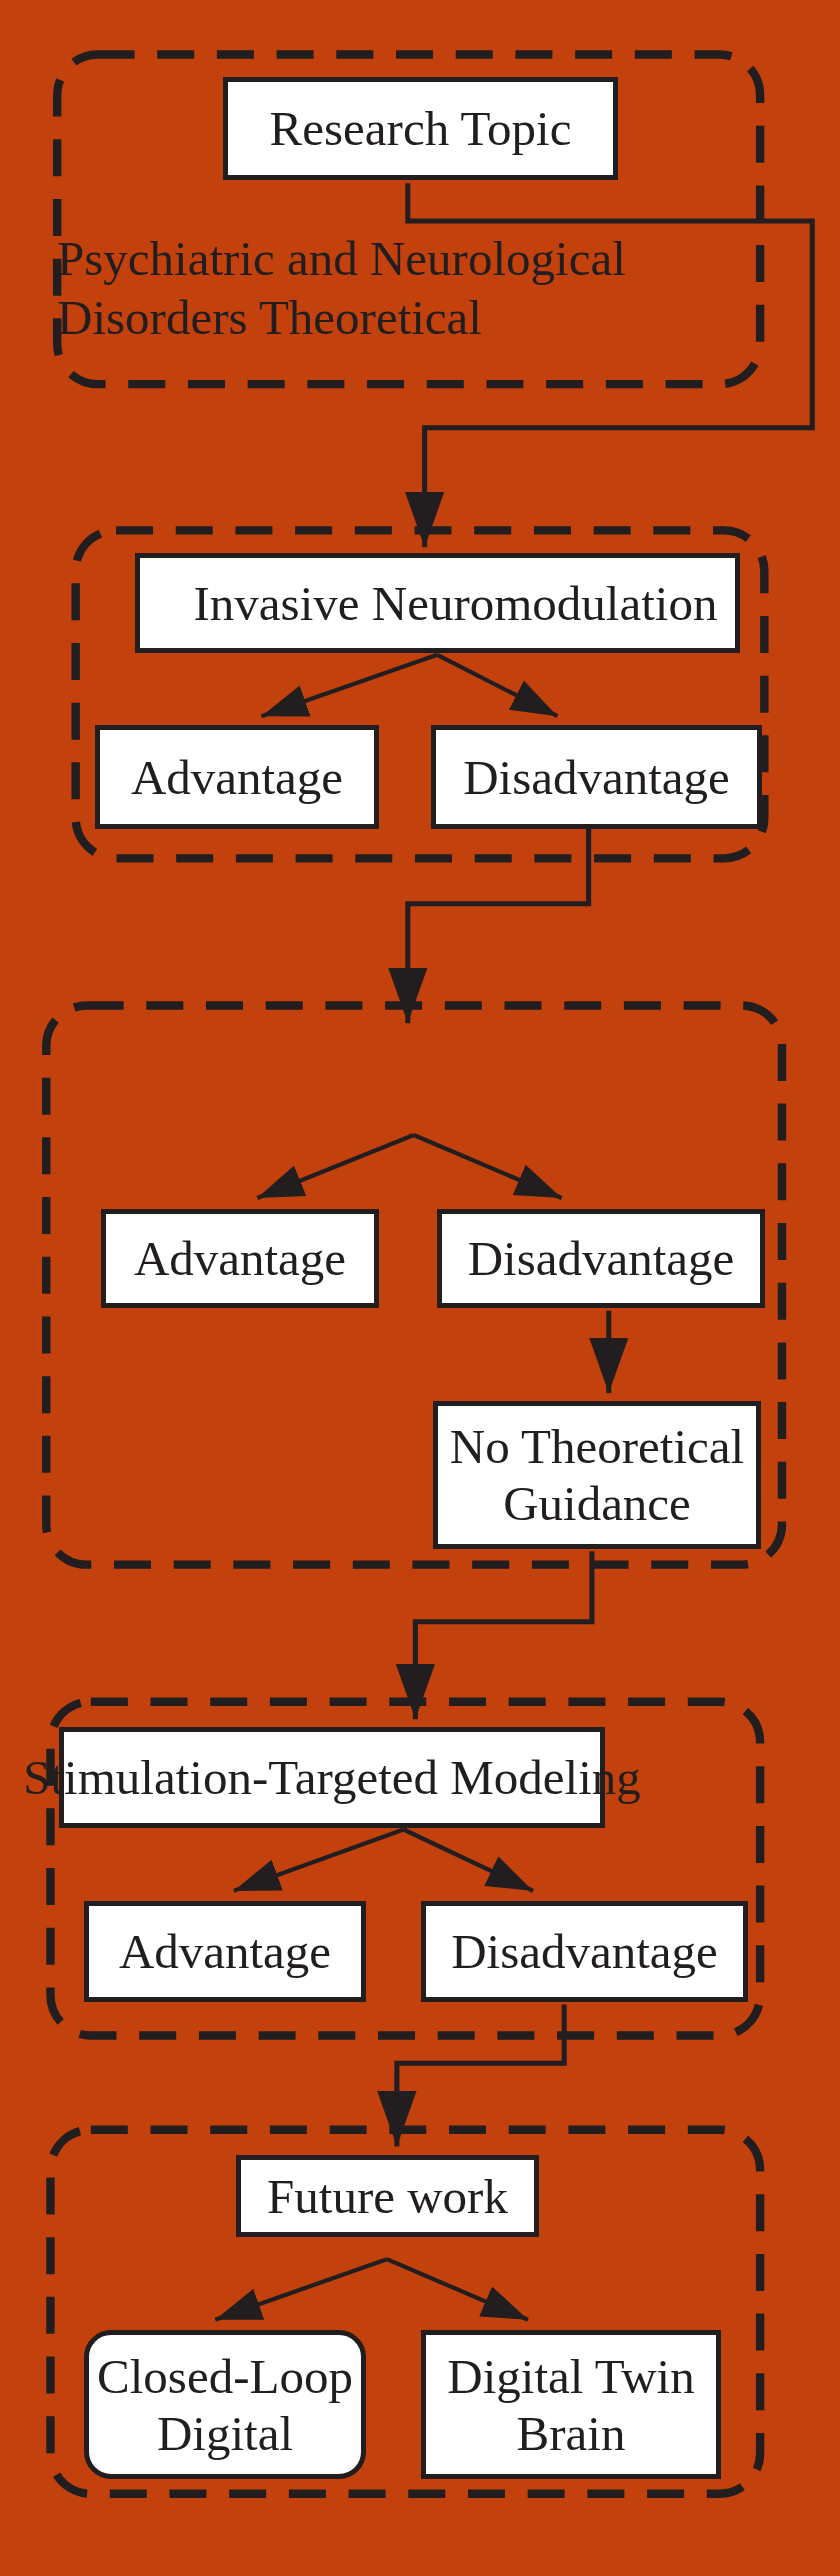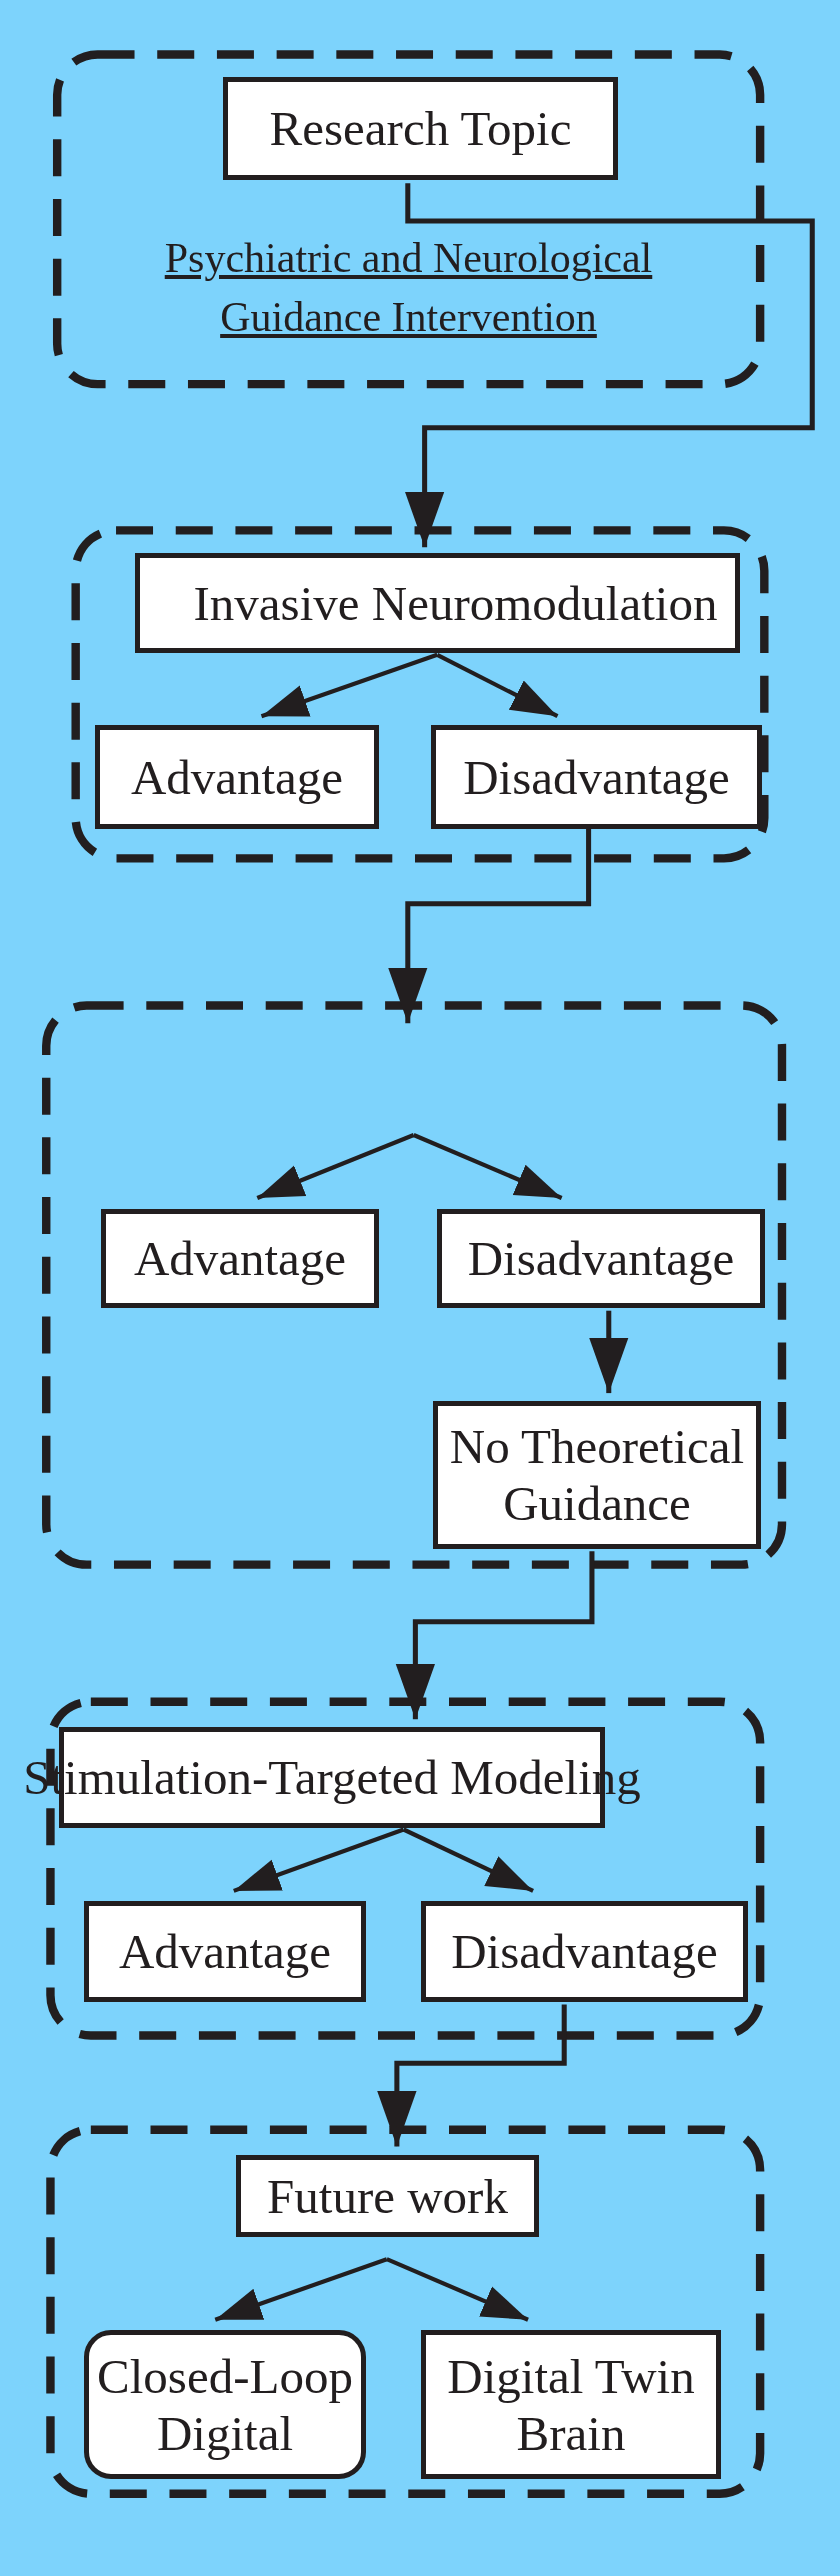--- a/index.html
+++ b/index.html
@@ -4,21 +4,21 @@
 <style>
   html, body {
     margin: 0;
     padding: 0;
     background: #ffffff;
   }
   #figure {
     position: relative;
     width: 840px;
     height: 2576px;
-    background: #7dd3fc;
+    background: #c2410c;
     font-family: "Liberation Serif", "DejaVu Serif", serif;
     color: #221e1f;
     overflow: hidden;
   }
   #wires {
     position: absolute;
     left: 0;
     top: 0;
     width: 840px;
     height: 2576px;
@@ -34,26 +34,25 @@
     align-items: center;
     justify-content: center;
     text-align: center;
     font-size: 49px;
     line-height: 57px;
     z-index: 1;
     white-space: nowrap;
   }
   .caption {
     position: absolute;
-    text-align: center;
-    font-size: 42px;
+    text-align: left;
+    font-size: 49px;
     line-height: 59px;
     z-index: 1;
     white-space: nowrap;
-    text-decoration: underline;
   }
   
   .b-research  { left: 223px; top: 77px;   width: 395px; height: 103px; }
   .b-invasive  { left: 135px; top: 553px;  width: 605px; height: 100px; padding-left: 36px; }
   .b-adv2      { left: 95px; top: 725px;  width: 284px; height: 104px; }
   .b-dis2      { left: 431px; top: 725px;  width: 331px; height: 104px; }
   .b-noninv    { left: 63px;  top: 1031px; width: 702px; height: 103px; }
   .b-adv3      { left: 101px; top: 1209px; width: 278px; height: 99px; }
   .b-dis3      { left: 437px; top: 1209px; width: 328px; height: 99px; }
   .b-notheo    { left: 433px; top: 1401px; width: 328px; height: 148px; }
@@ -97,21 +96,21 @@
     <path d="M480 2175 L634 2248" fill="none" stroke="#221e1f" stroke-width="5" marker-end="url(#ah)"></path>
     <path d="M460 2686 L256 2758" fill="none" stroke="#221e1f" stroke-width="5" marker-end="url(#ah)"></path>
     <path d="M460 2686 L628 2758" fill="none" stroke="#221e1f" stroke-width="5" marker-end="url(#ah)"></path>
   </svg>
 
   <div class="box b-research">
     <span>Research Topic</span>
   </div>
   <div class="caption cap-research">
     <div>Psychiatric and Neurological</div>
-    <div>Guidance Intervention</div>
+    <div>Disorders Theoretical</div>
   </div>
 
   <div class="box b-invasive">
     <span>Invasive Neuromodulation</span>
   </div>
   <div class="box b-adv2">
     <span>Advantage</span>
   </div>
   <div class="box b-dis2">
     <span>Disadvantage</span>

